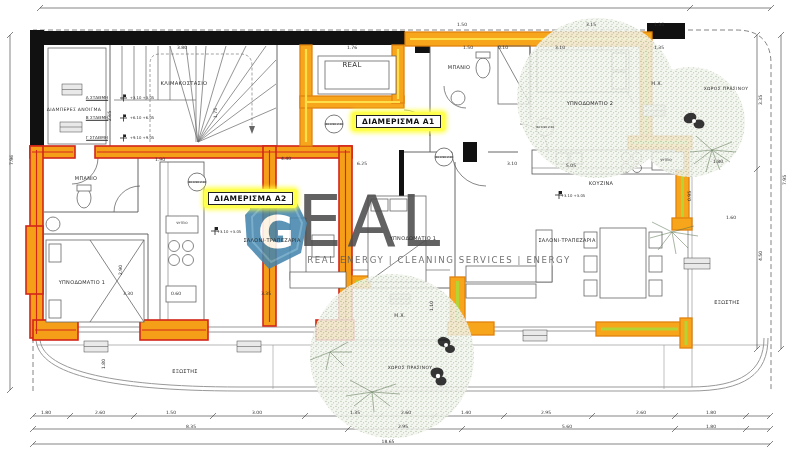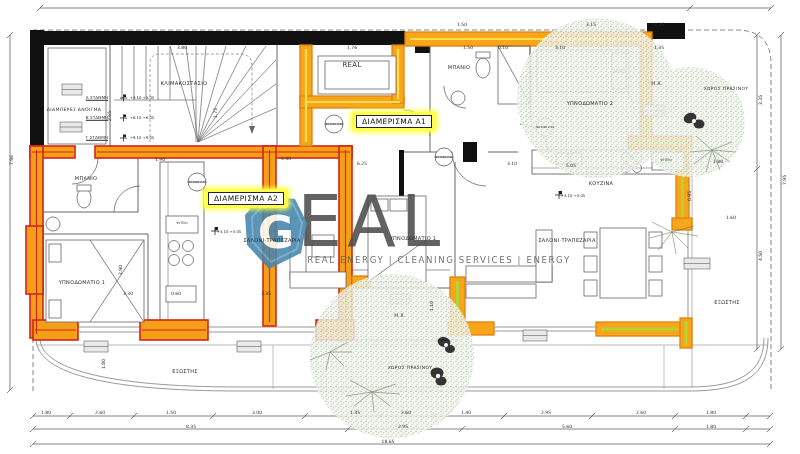--- a/index.html
+++ b/index.html
@@ -10,21 +10,21 @@
     font-family:"DejaVu Sans",sans-serif;}
   .lbl.dim{color:#333;}
   .lbl.room{color:#3a3a3a;letter-spacing:.3px;}
   .lbl.green{color:#4e6b45;letter-spacing:.4px;}
   .lbl.tiny{color:#555;}
   .lbl.stair{color:#333;text-decoration:underline;}
   .lbl.elev,.lbl.tag{white-space:pre-line;text-align:center;color:#222;}
   .apt-tag{position:absolute;background:#ffff4f;border-radius:3px;padding:3px 4px;
     box-shadow:0 0 4px 2px rgba(255,255,60,.9);}
   .apt-tag .inner{display:block;background:#fff;border:1px solid #222;padding:1px 5px;
-    font-size:7.5px;font-weight:normal;color:#111;letter-spacing:.4px;white-space:nowrap;}
+    font-size:7.5px;font-weight:bold;color:#111;letter-spacing:.4px;white-space:nowrap;}
   .watermark{position:absolute;left:243px;top:193px;width:392px;opacity:.88;
     pointer-events:none;}
   .wm-row{display:flex;align-items:flex-start;gap:12px;}
   .brand-name{font-size:71px;line-height:.82;font-weight:normal;color:#4d4d4d;
     letter-spacing:5px;font-family:"DejaVu Sans",sans-serif;}
   .brand-tagline{margin-top:4px;text-align:center;font-size:8.6px;color:#5f5f5f;
     letter-spacing:1.6px;font-family:"DejaVu Sans",sans-serif;}
 </style>
 </head>
 <body>

